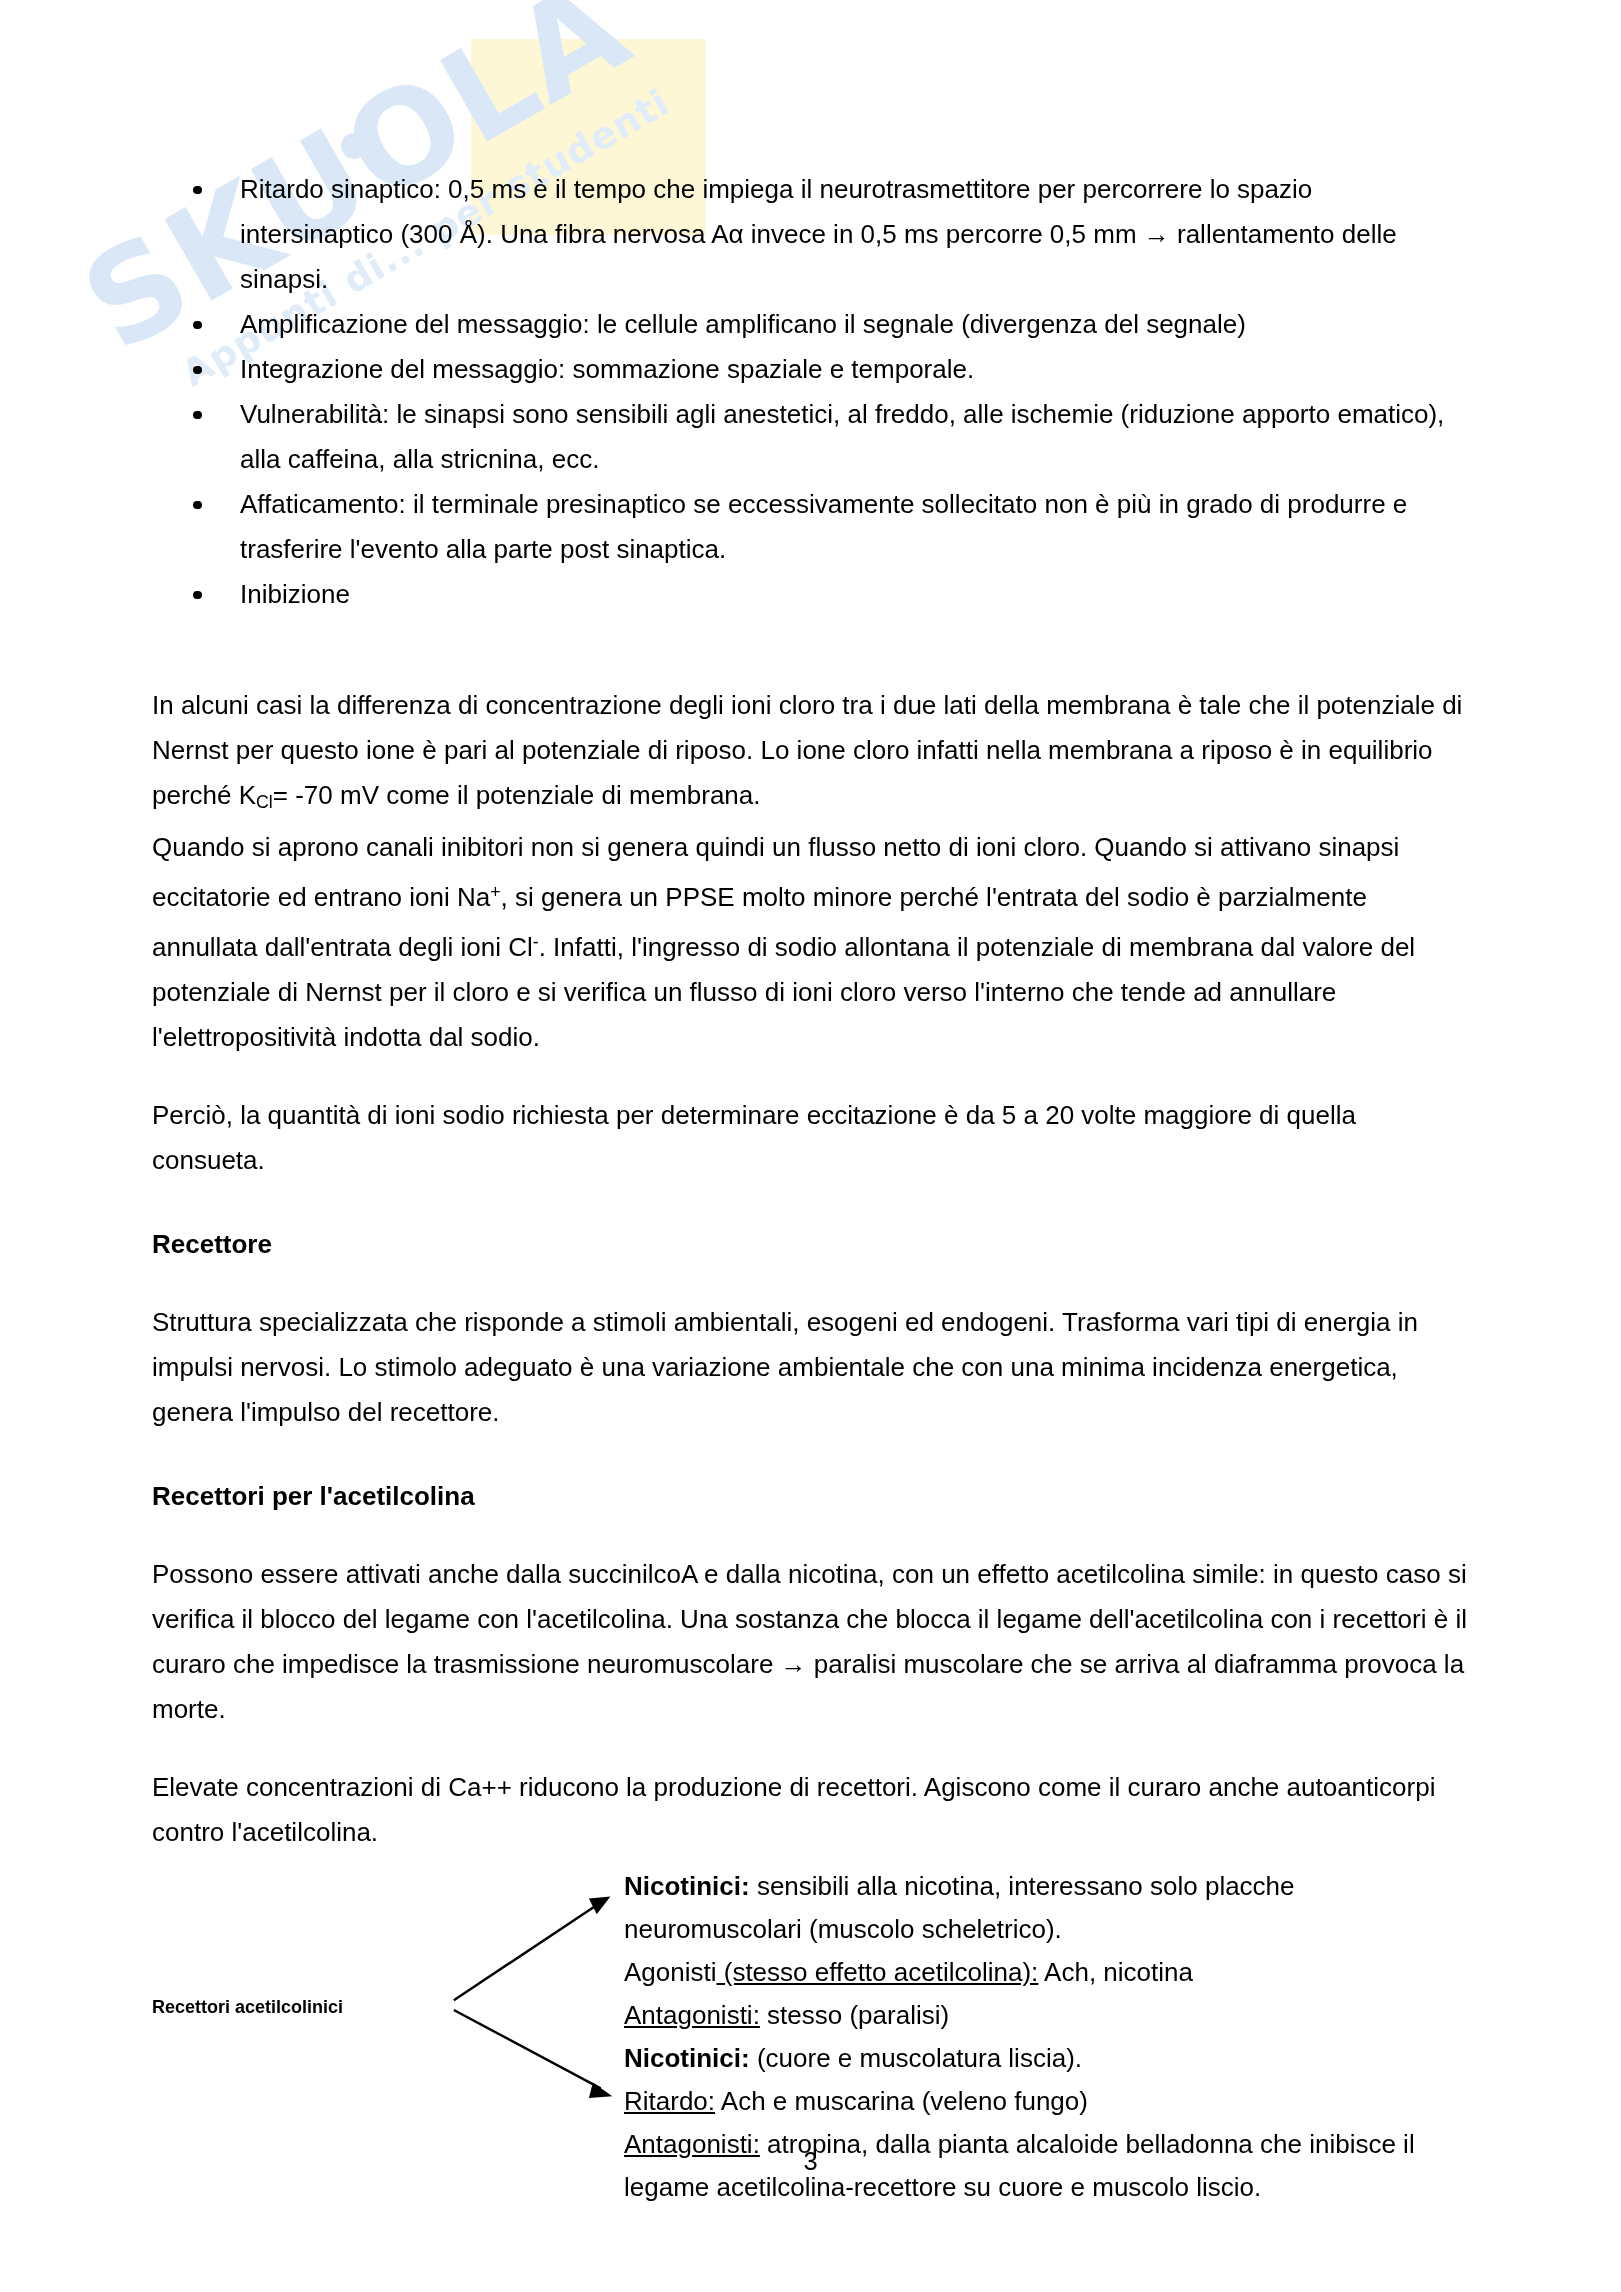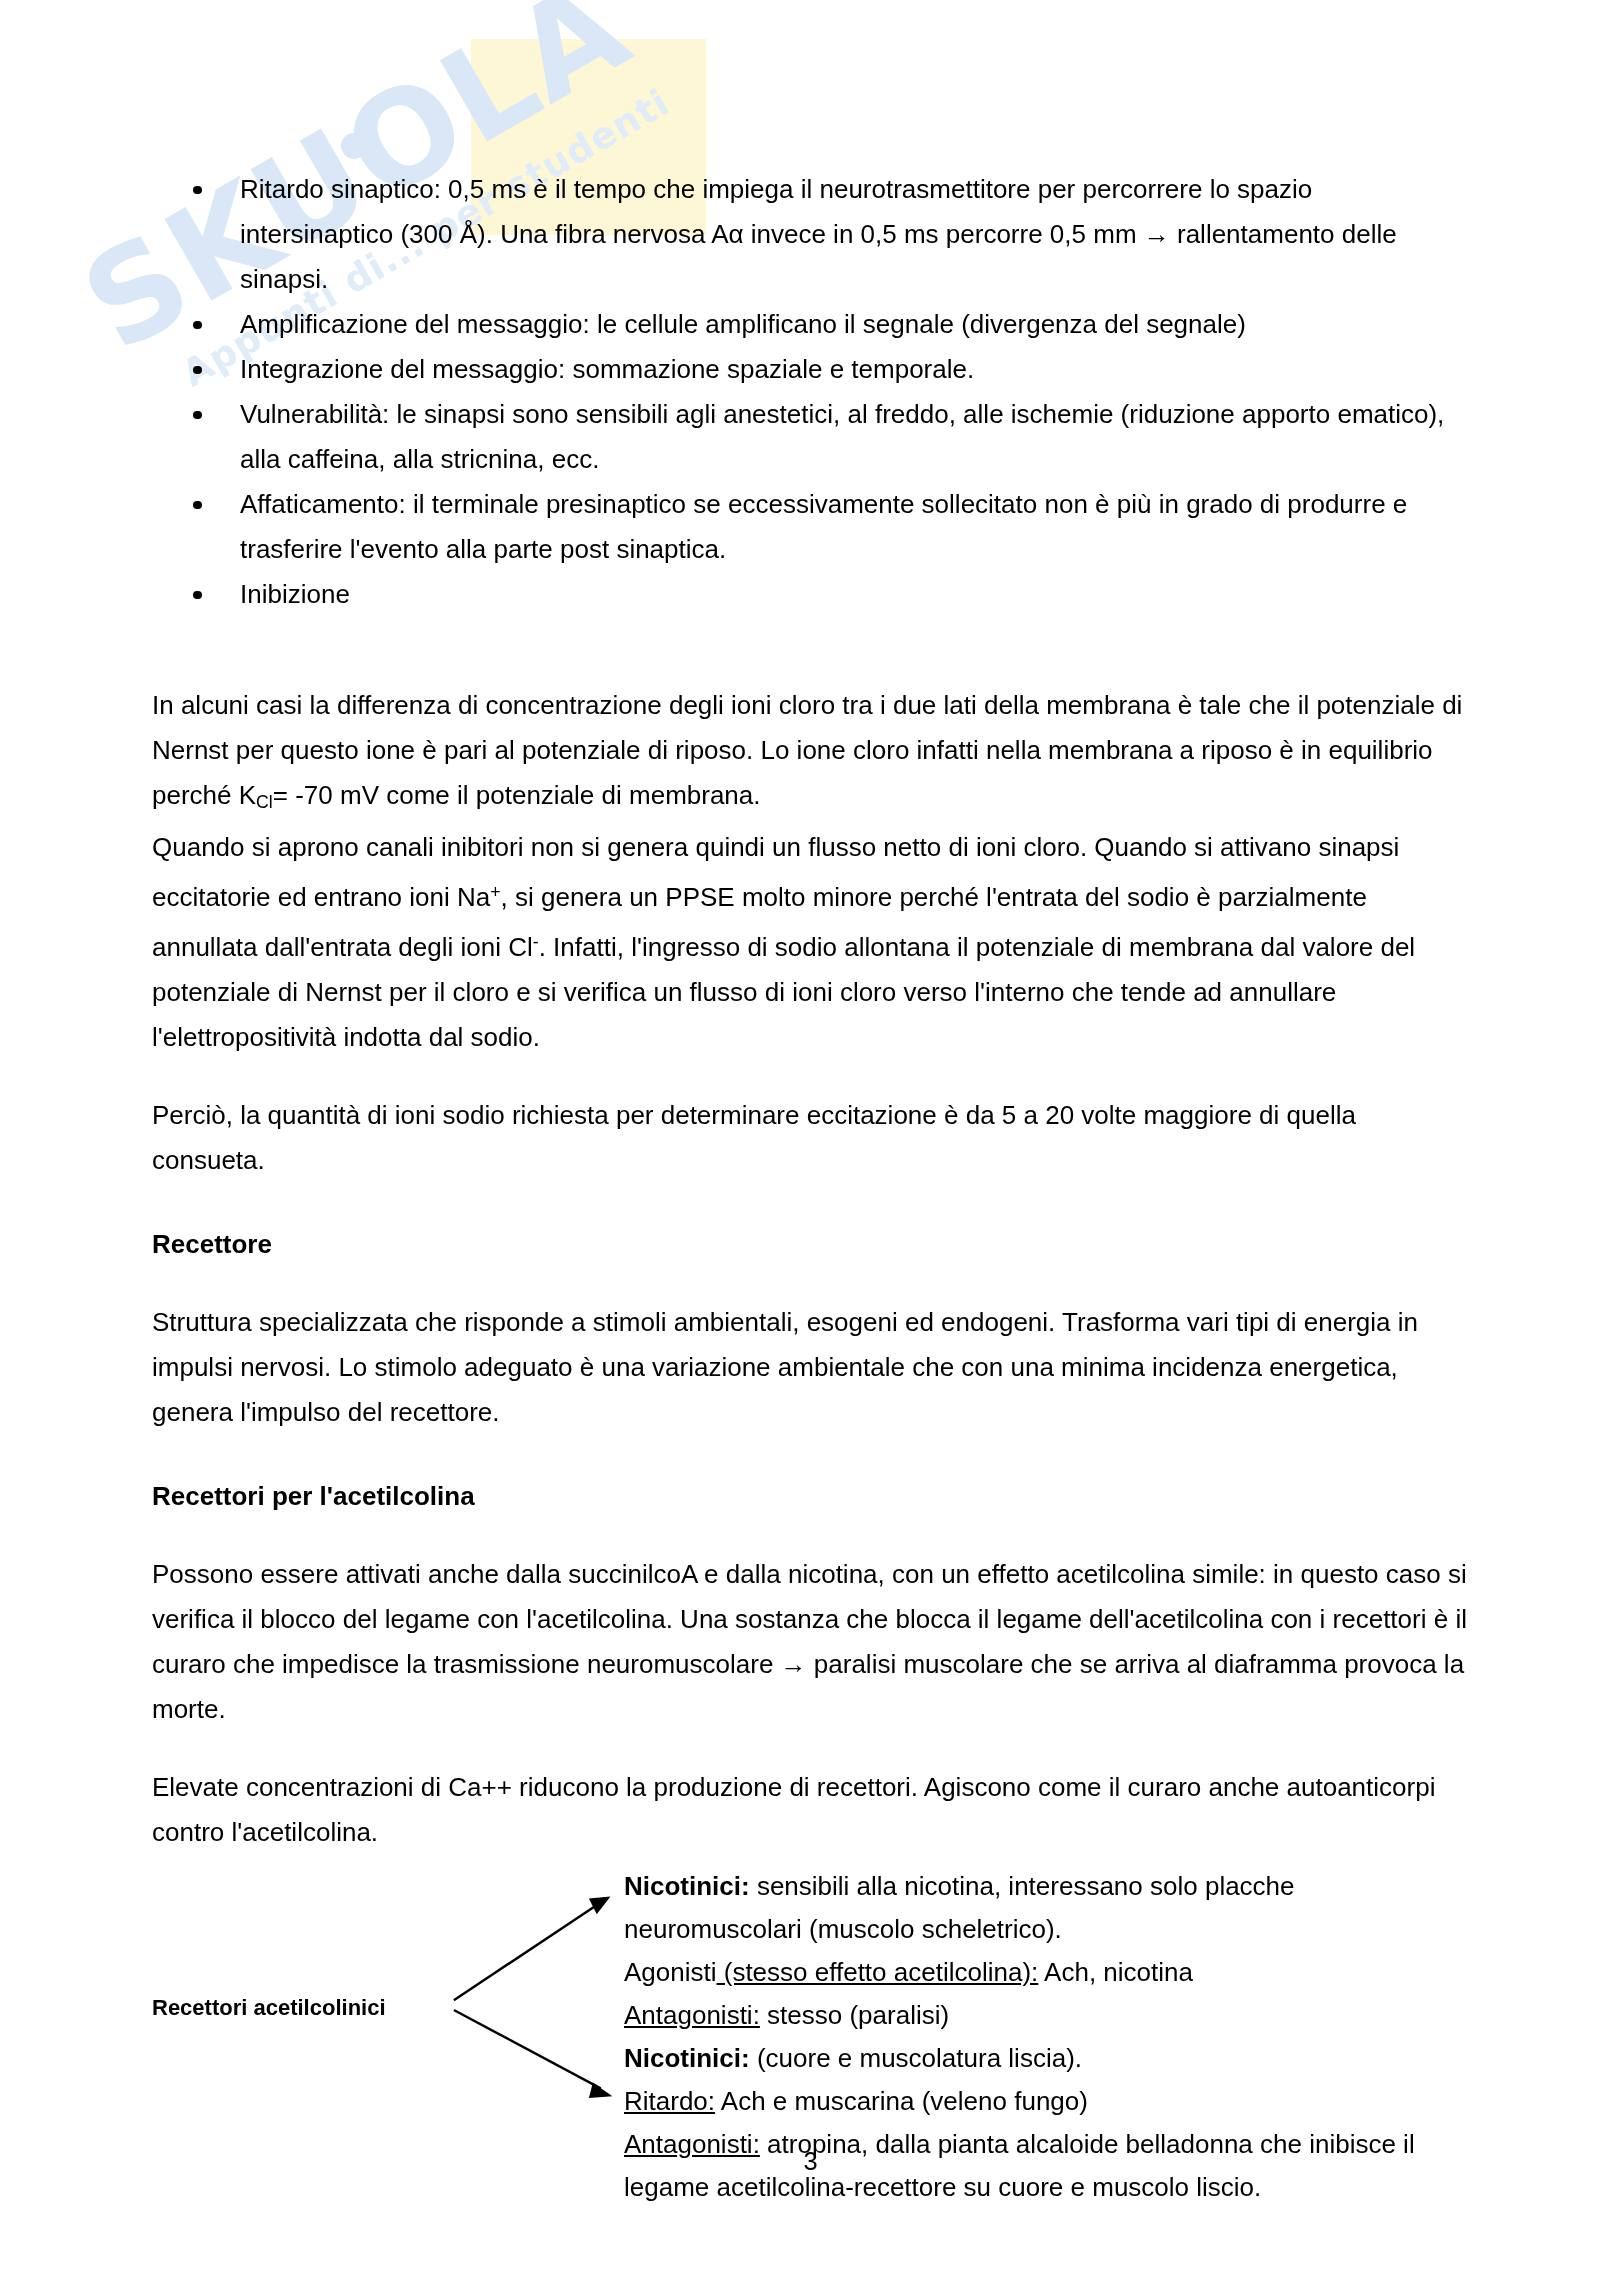--- a/index.html
+++ b/index.html
@@ -118,21 +118,21 @@
   .diagram {
     position: relative;
     margin-top: 19.6px;
     height: 294px;
   }
   .diagram-label {
     position: absolute;
     left: 0px;
     top: 110px;
     font-weight: bold;
-    font-size: 22px;
+    font-size: 18px;
   }
   .diagram-arrows {
     position: absolute;
     left: 294px;
     top: 0px;
   }
   .diagram-right {
     position: absolute;
     left: 472px;
     top: -9.8px;

